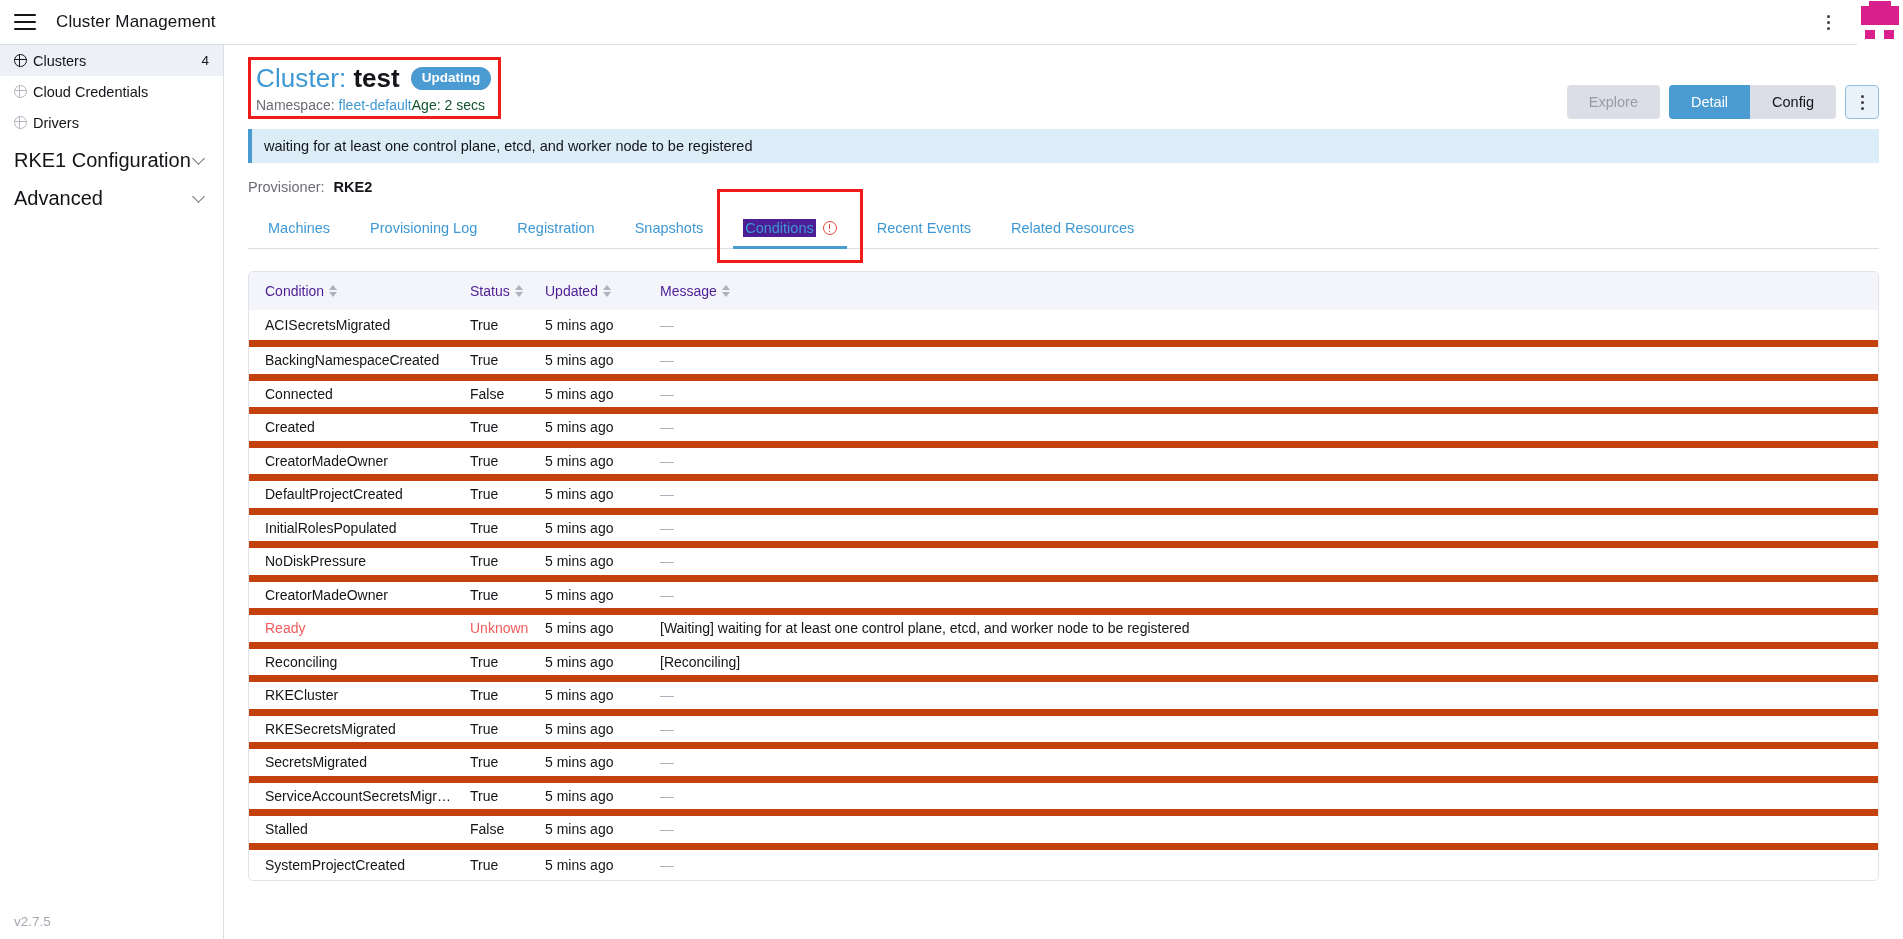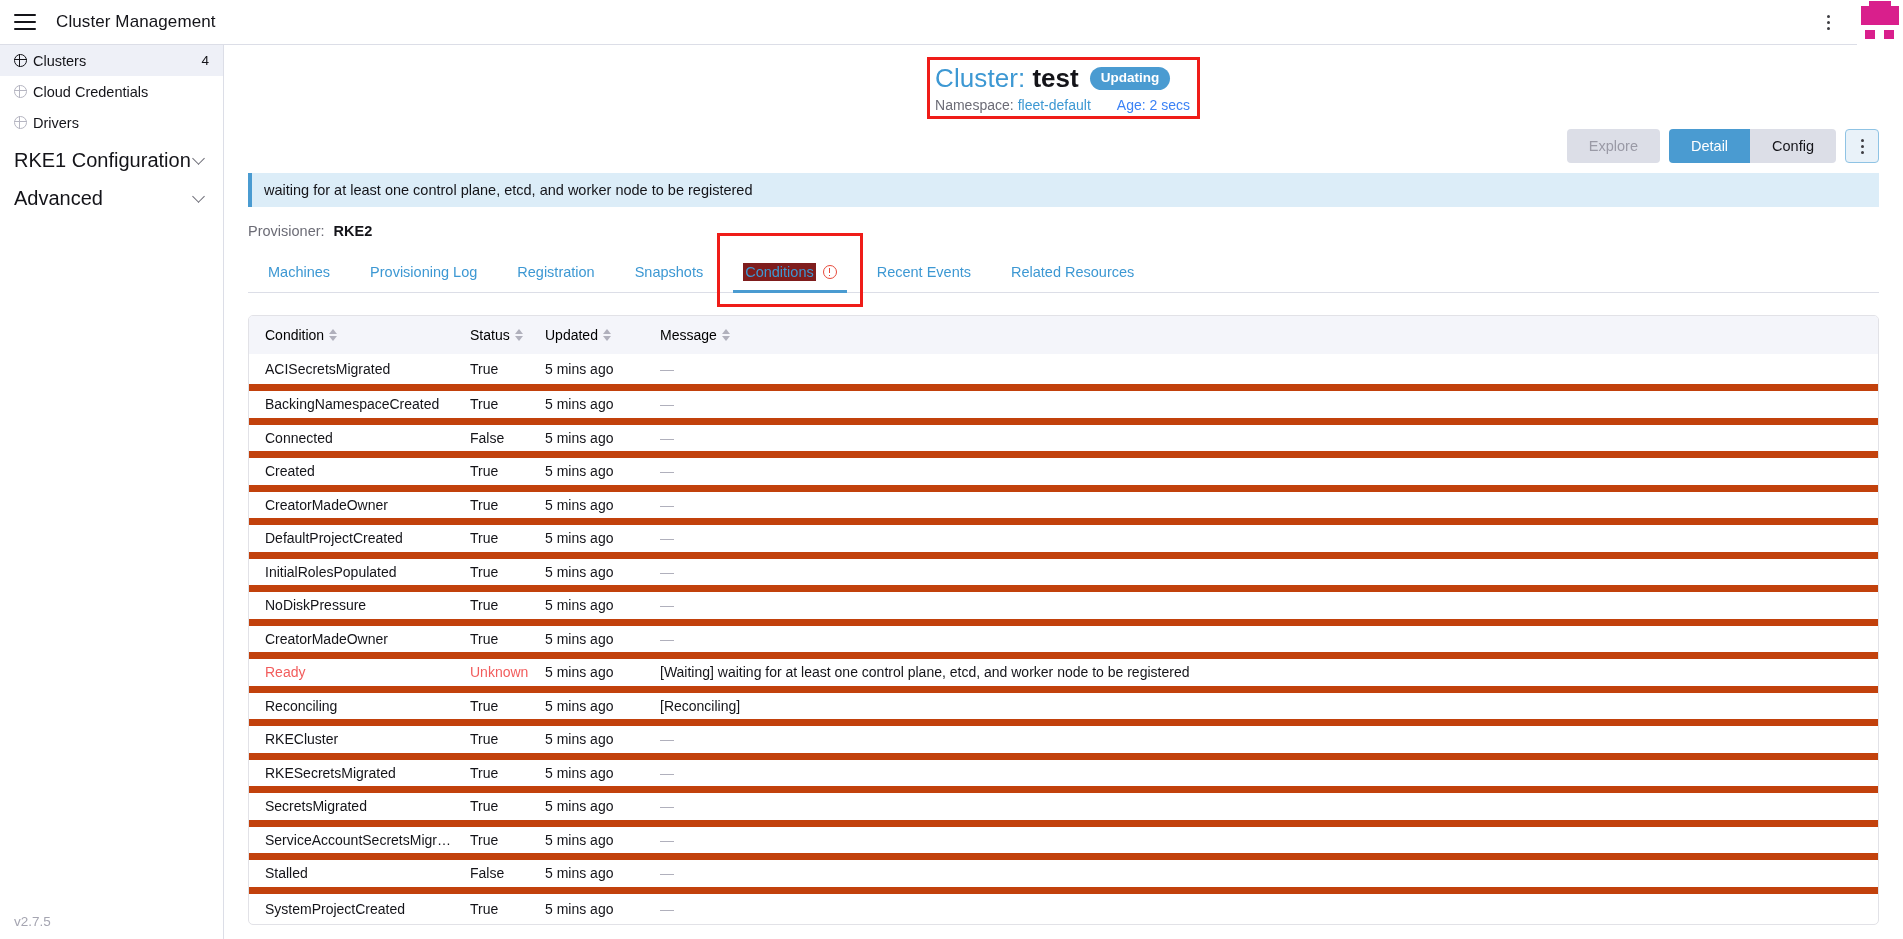--- a/index.html
+++ b/index.html
@@ -93,33 +93,33 @@
     font-size: 13.5px; color: #a5a5b1;
   }
 
   
   .main {
     position: absolute; top: 45px; left: 224px;
     width: 1679px; height: 894px;
     background: #ffffff; overflow: hidden;
   }
 
-  .header-row { position: relative; padding: 12px 24px 0 24px; display: flex; align-items: center; flex-direction: column; }
+  .header-row { position: relative; padding: 12px 24px 0 24px; display: flex; align-items: flex-end; }
   .header-left { position: relative; padding: 6px 10px 6px 8px; }
   .title-line { display: flex; align-items: center; }
   .title-main { font-size: 26px; color: #3d98d3; font-weight: 400; letter-spacing: .1px; }
   .title-name { font-size: 26px; color: #141419; font-weight: 700; margin-left: 7px; }
   .badge {
     margin-left: 11px; padding: 3px 11px 4px 11px;
     background: #4a9bd1; color: #ffffff; border-radius: 16px;
     font-size: 13.5px; font-weight: 600; line-height: 1.25;
   }
   .sub-line { margin-top: 3px; font-size: 14px; color: #6c6c76; display: flex; align-items: center; }
   .sub-line a { color: #3d98d3; text-decoration: none; margin-left: 4px; cursor: pointer; }
-  .sub-age { margin-left: 26px; color: #3b82f6; }
+  .sub-age { color: #14532d; }
 
   .annot {
     position: absolute; border: 3px solid #ef1c18; pointer-events: none; z-index: 40;
   }
 
   .header-actions { margin-left: auto; display: flex; align-items: center; padding-top: 10px; }
   .btn {
     height: 34px; padding: 16px 22px; border: none;
     font-size: 14.5px; font-family: inherit; cursor: pointer;
     display: flex; align-items: center; justify-content: center;
@@ -149,21 +149,21 @@
   .tabs {
     display: flex; align-items: flex-end;
     border-bottom: 1px solid #dcdee7; height: 40px;
   }
   .tab {
     position: relative; height: 40px; padding: 0 20px;
     display: flex; align-items: center; font-size: 14.5px;
     color: #3d98d3; cursor: pointer; background: transparent;
   }
   .tab.active { color: #3d98d3; }
-  .tab.active .tab-label { background: #7f1d1d; padding: 1px 2px; }
+  .tab.active .tab-label { background: #4c1d95; padding: 1px 2px; }
   .tab.active::after {
     content: ""; position: absolute; left: 10px; right: 10px; bottom: -1px;
     height: 3px; background: #4a9bd1;
   }
   .warn-icon {
     width: 14px; height: 14px; border: 1.5px solid #e74a3b; border-radius: 50%;
     margin-left: 7px; position: relative; flex: none;
   }
   .warn-icon::before {
     content: ""; position: absolute; left: 50%; top: 2.2px; margin-left: -.75px;
@@ -176,21 +176,21 @@
 
   
   .table-card {
     margin: 22px 24px 0 24px;
     border: 1px solid #e2e2e7; border-radius: 5px; overflow: hidden;
     background: #ffffff;
   }
   table { width: 100%; border-collapse: collapse; table-layout: fixed; }
   thead tr { background: #f4f5fa; height: 38px; }
   th {
-    text-align: left; font-size: 14px; font-weight: 400; color: #000000;
+    text-align: left; font-size: 14px; font-weight: 400; color: #4c1d95;
     padding: 0 0 0 16px; vertical-align: middle;
   }
   th .th-in { display: flex; align-items: center; }
   .sort {
     display: inline-flex; flex-direction: column; margin-left: 5px; line-height: 0; cursor: pointer;
   }
   .sort .up, .sort .dn {
     width: 0; height: 0; border-left: 4px solid transparent; border-right: 4px solid transparent;
   }
   .sort .up { border-bottom: 5px solid #b0b0bc; margin-bottom: 2px; }

